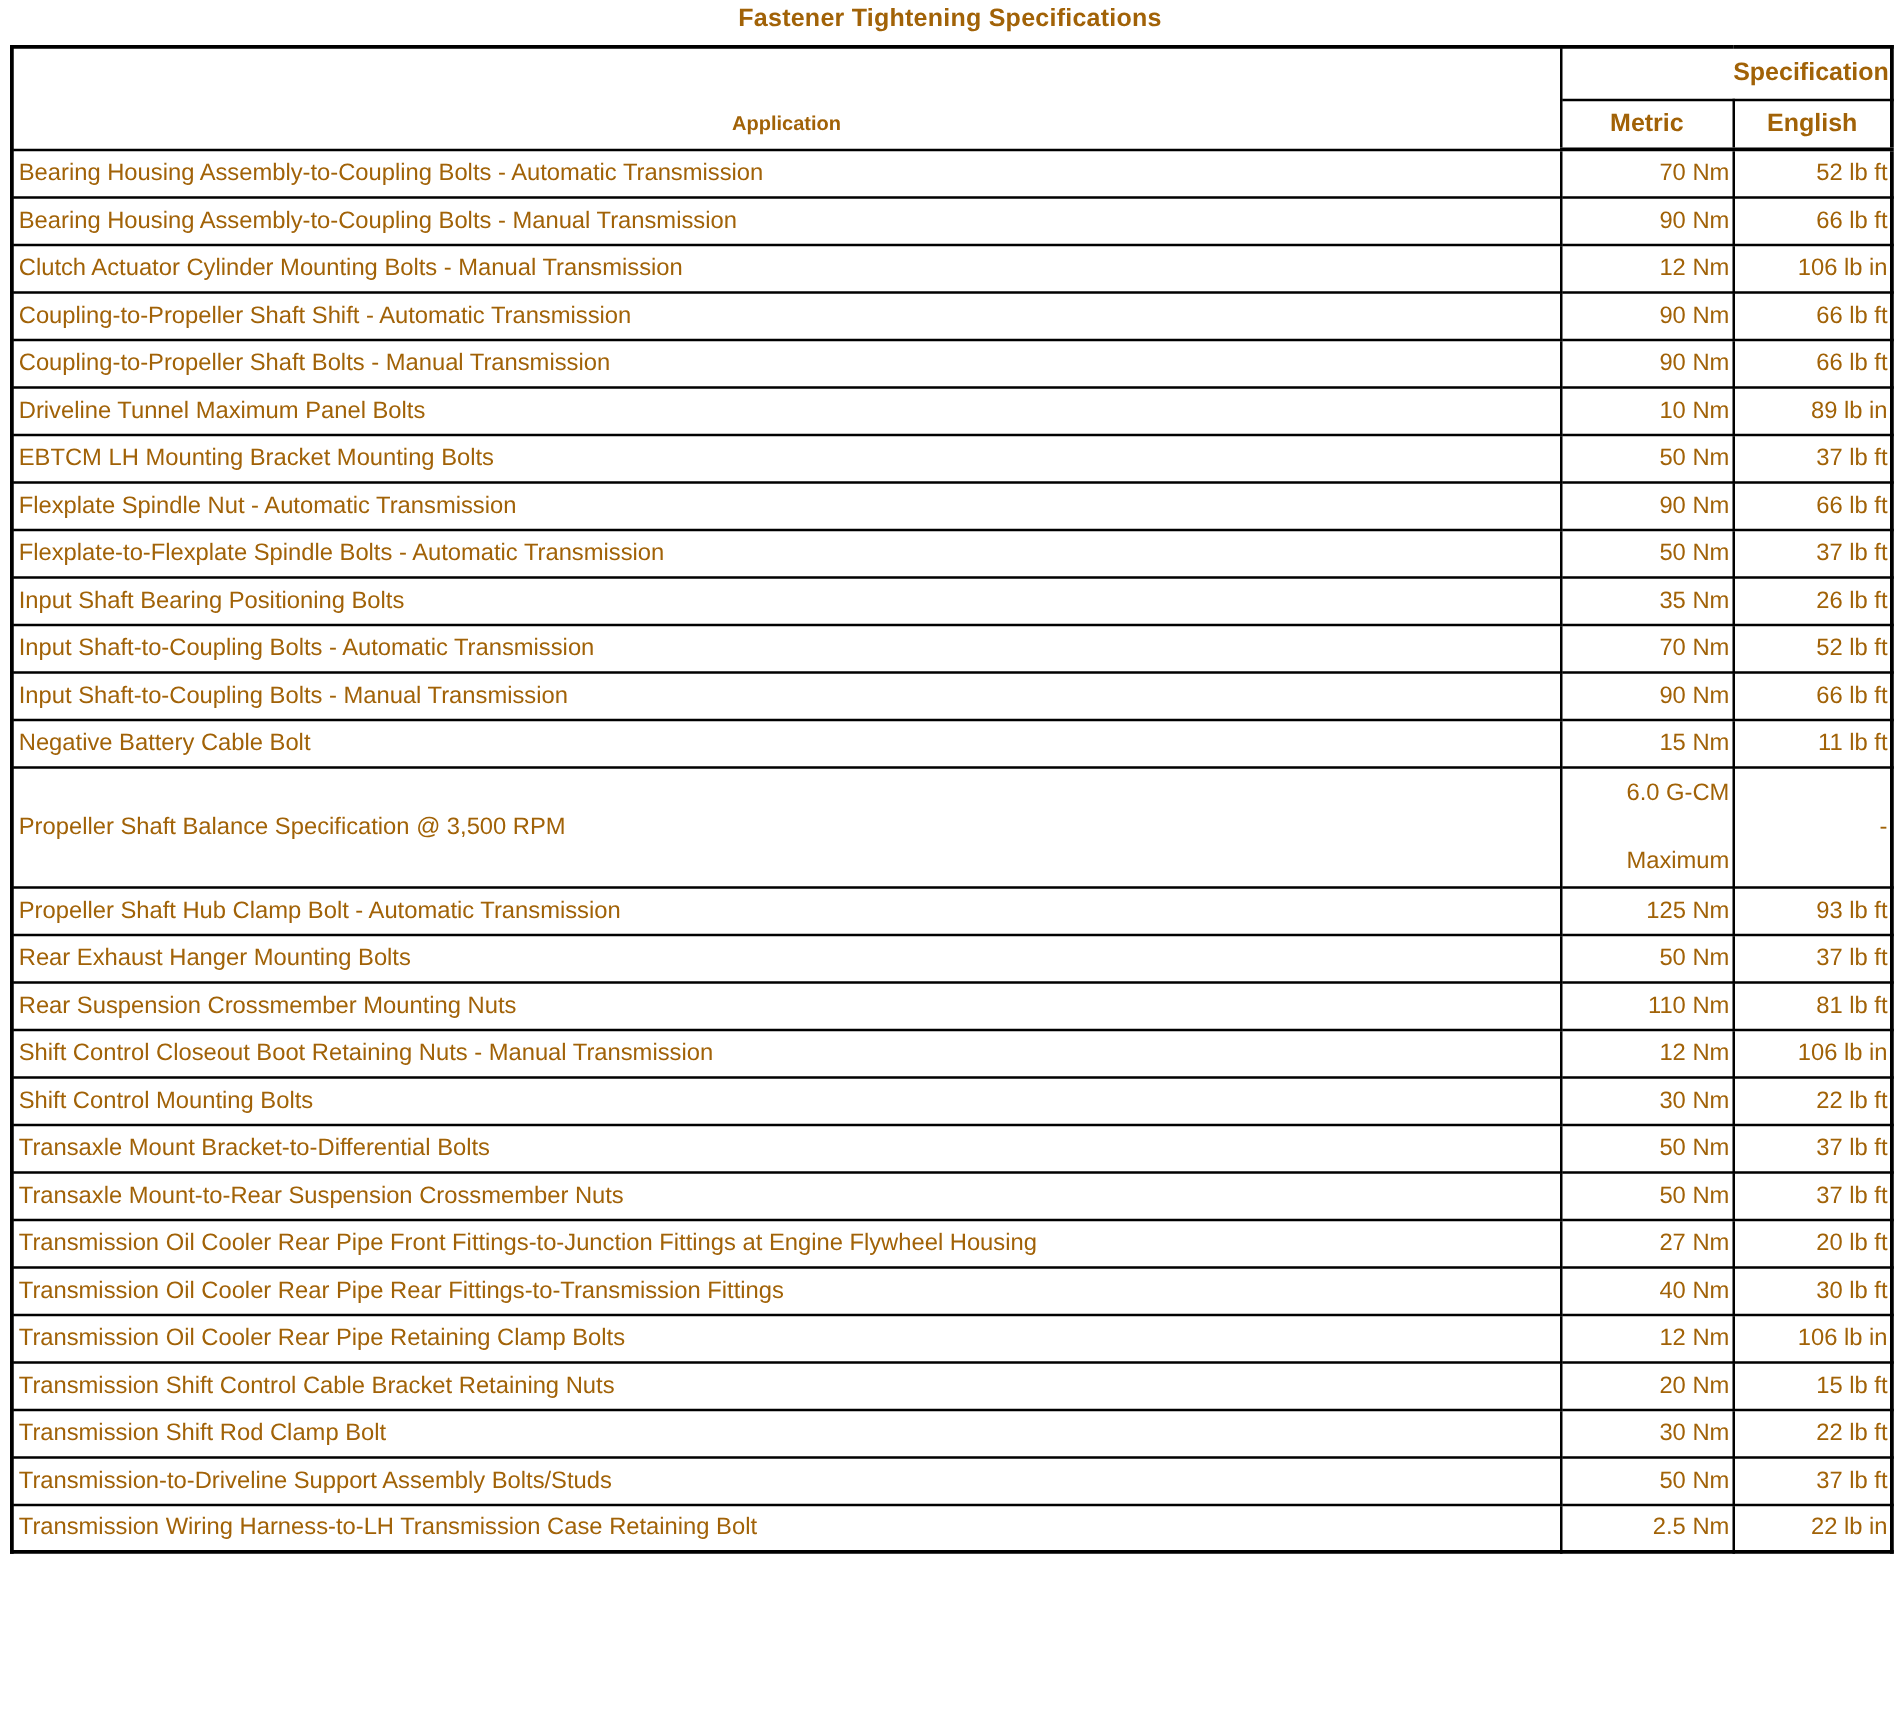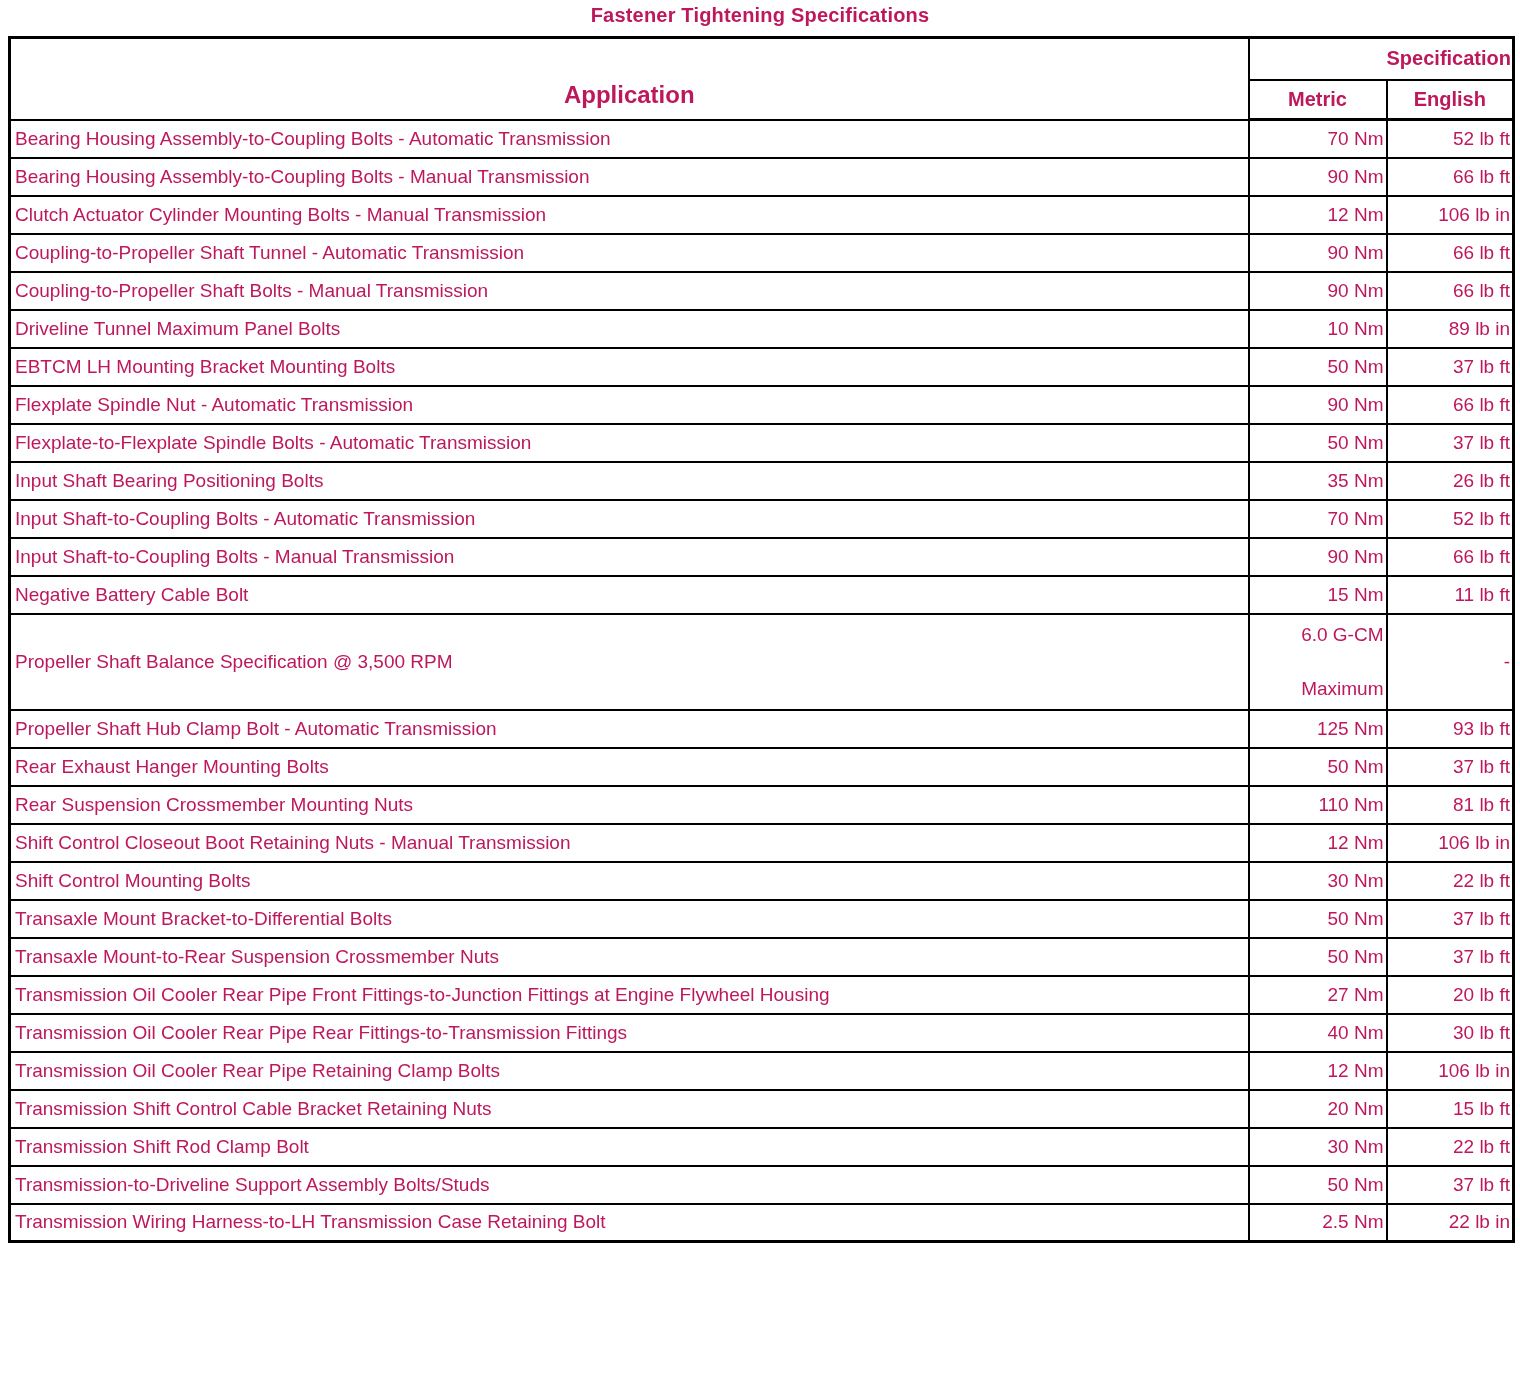--- a/index.html
+++ b/index.html
@@ -5,21 +5,21 @@
   html, body {
     margin: 0;
     padding: 0;
     background: #ffffff;
   }
   .page {
     width: 1520px;
     height: 1378px;
     background: #ffffff;
     font-family: "Liberation Sans", "DejaVu Sans", sans-serif;
-    color: #be185d;
+    color: #a16207;
     box-sizing: border-box;
   }
   .doc-title {
     text-align: center;
     font-weight: bold;
     font-size: 20px;
     padding-top: 4px;
     padding-bottom: 9px;
     letter-spacing: 0.2px;
   }
@@ -41,21 +41,21 @@
     box-sizing: border-box;
     overflow: hidden;
   }
 
   
   th.app-head {
     vertical-align: bottom;
     text-align: center;
     font-weight: bold;
     padding-bottom: 10px;
-    font-size: 24px;
+    font-size: 16px;
   }
   th.spec-head {
     height: 42px;
     text-align: right;
     font-weight: bold;
     font-size: 20px;
     border-bottom: 1px solid #000000;
   }
   tr.head-row2 th {
     height: 40px;
@@ -120,21 +120,21 @@
           <td class="cell-app">Bearing Housing Assembly-to-Coupling Bolts - Manual Transmission</td>
           <td class="cell-metric">90 Nm</td>
           <td class="cell-english v-thin">66 lb ft</td>
         </tr>
         <tr>
           <td class="cell-app">Clutch Actuator Cylinder Mounting Bolts - Manual Transmission</td>
           <td class="cell-metric">12 Nm</td>
           <td class="cell-english v-thin">106 lb in</td>
         </tr>
         <tr>
-          <td class="cell-app">Coupling-to-Propeller Shaft Tunnel - Automatic Transmission</td>
+          <td class="cell-app">Coupling-to-Propeller Shaft Shift - Automatic Transmission</td>
           <td class="cell-metric">90 Nm</td>
           <td class="cell-english v-thin">66 lb ft</td>
         </tr>
         <tr>
           <td class="cell-app">Coupling-to-Propeller Shaft Bolts - Manual Transmission</td>
           <td class="cell-metric">90 Nm</td>
           <td class="cell-english v-thin">66 lb ft</td>
         </tr>
         <tr>
           <td class="cell-app">Driveline Tunnel Maximum Panel Bolts</td>

